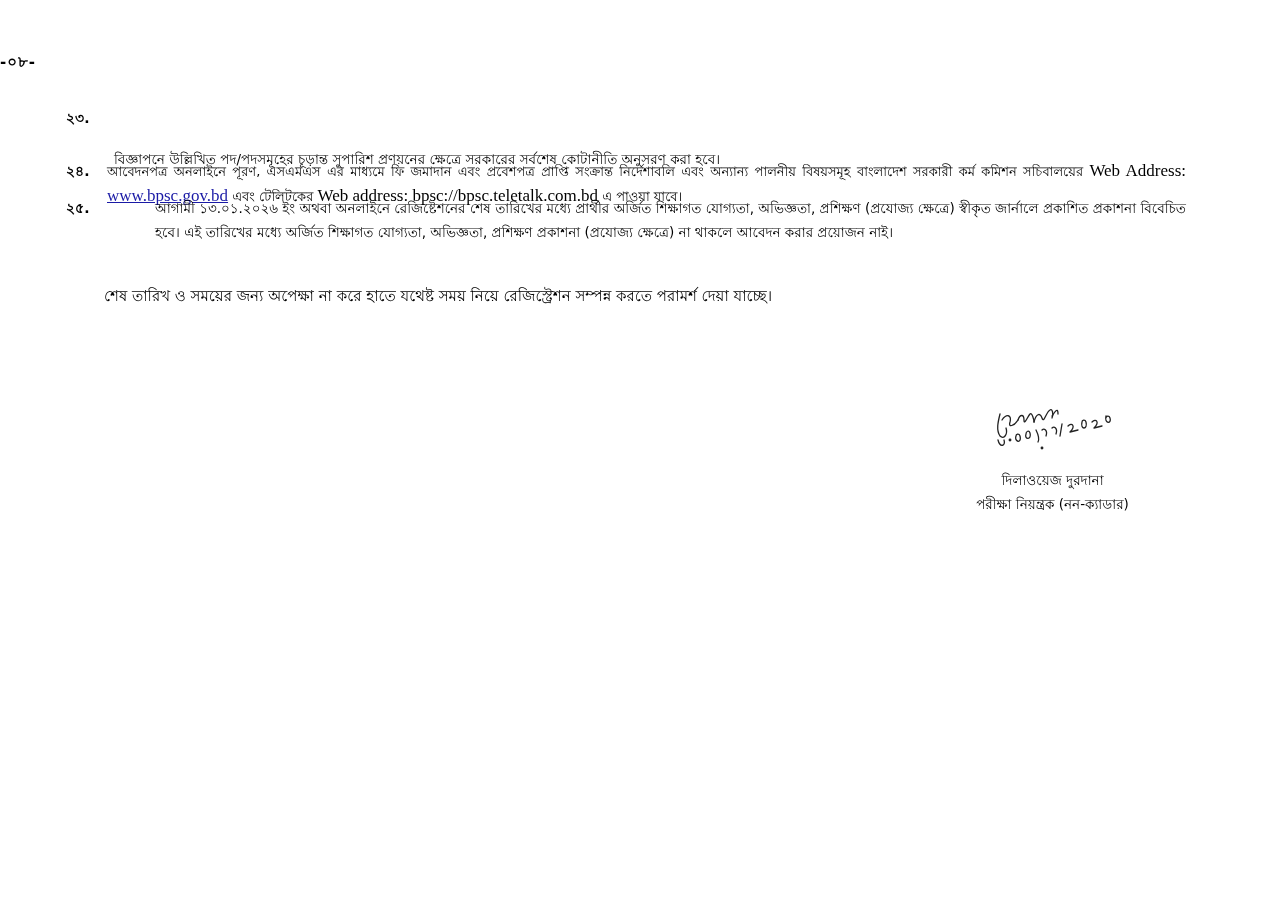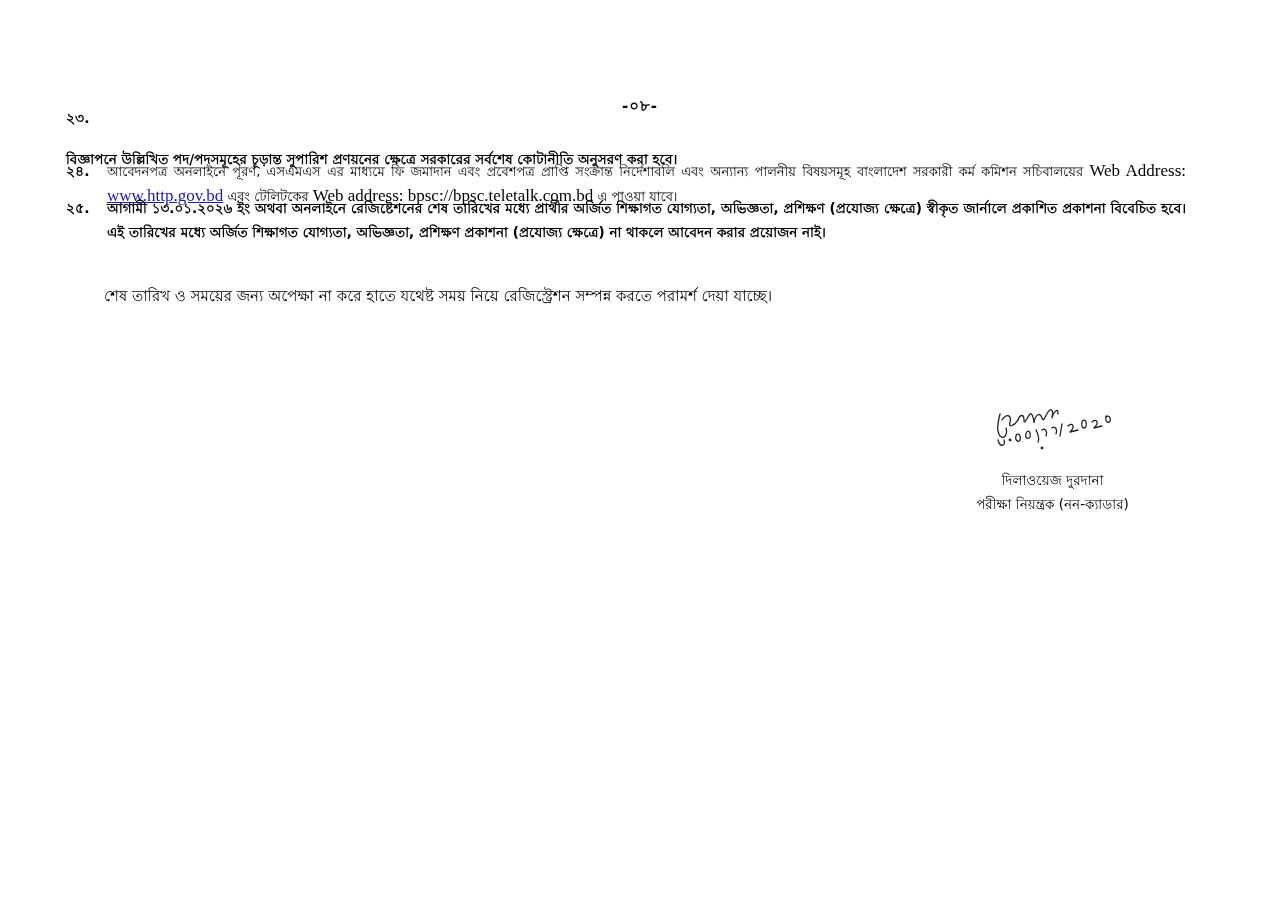--- a/index.html
+++ b/index.html
@@ -13,46 +13,45 @@
       position: relative;
       overflow: hidden;
       font-family: "DejaVu Sans", sans-serif;
       color: #000000;
     }
     .page-number {
       position: absolute;
       top: 50px;
       left: 0;
       width: 1280px;
-      text-align: center;
+      text-align: left;
       font-size: 15px;
       font-weight: bold;
       letter-spacing: 1px;
-      margin-top: 44px;
     }
     .item {
       position: absolute;
       left: 66px;
       width: 1120px;
       display: flex;
     }
     .item-num {
       width: 41px;
       flex: 0 0 41px;
       font-size: 14px;
       font-weight: bold;
       line-height: 24px;
     }
     .item-text {
       flex: 1;
       font-size: 13.5px;
       line-height: 24px;
       text-align: justify;
     }
-    .bold { font-weight: bold; }
+    .bold { font-weight: normal; margin-left: 48px; }
     .serif-mix {
       font-family: "Liberation Serif", "DejaVu Serif", serif;
       font-size: 17px;
     }
     .bn-small {
       font-family: "DejaVu Sans", sans-serif;
       font-size: 13px;
     }
     a.link {
       color: #1a1aa6;
@@ -98,21 +97,21 @@
 <div class="item" id="item-23">
   <div class="item-num">২৩.</div>
   <div class="item-text bold">বিজ্ঞাপনে উল্লিখিত পদ/পদসমূহের চূড়ান্ত সুপারিশ প্রণয়নের ক্ষেত্রে সরকারের সর্বশেষ কোটানীতি অনুসরণ করা হবে।</div>
 </div>
 
 <div class="item" id="item-24">
   <div class="item-num">২৪.</div>
   <div class="item-text bn-small">
     <span>আবেদনপত্র অনলাইনে পূরণ, এসএমএস এর মাধ্যমে ফি জমাদান এবং প্রবেশপত্র প্রাপ্তি সংক্রান্ত নির্দেশাবলি এবং অন্যান্য পালনীয় বিষয়সমূহ বাংলাদেশ সরকারী কর্ম কমিশন সচিবালয়ের</span>
     <span class="serif-mix">Web Address:</span>
-    <a class="link serif-mix" href="#">www.http.gov.bd</a>
+    <a class="link serif-mix" href="#">www.bpsc.gov.bd</a>
     <span>এবং টেলিটকের</span>
     <span class="serif-mix">Web address: bpsc://bpsc.teletalk.com.bd</span>
     <span>এ পাওয়া যাবে।</span>
   </div>
 </div>
 
 <div class="item" id="item-25">
   <div class="item-num">২৫.</div>
   <div class="item-text bold">আগামী ১৩.০১.২০২৬ ইং অথবা অনলাইনে রেজিষ্টেশনের শেষ তারিখের মধ্যে প্রার্থীর অর্জিত শিক্ষাগত যোগ্যতা, অভিজ্ঞতা, প্রশিক্ষণ (প্রযোজ্য ক্ষেত্রে) স্বীকৃত জার্নালে প্রকাশিত প্রকাশনা বিবেচিত হবে। এই তারিখের মধ্যে অর্জিত শিক্ষাগত যোগ্যতা, অভিজ্ঞতা, প্রশিক্ষণ প্রকাশনা (প্রযোজ্য ক্ষেত্রে) না থাকলে আবেদন করার প্রয়োজন নাই।</div>
 </div>

